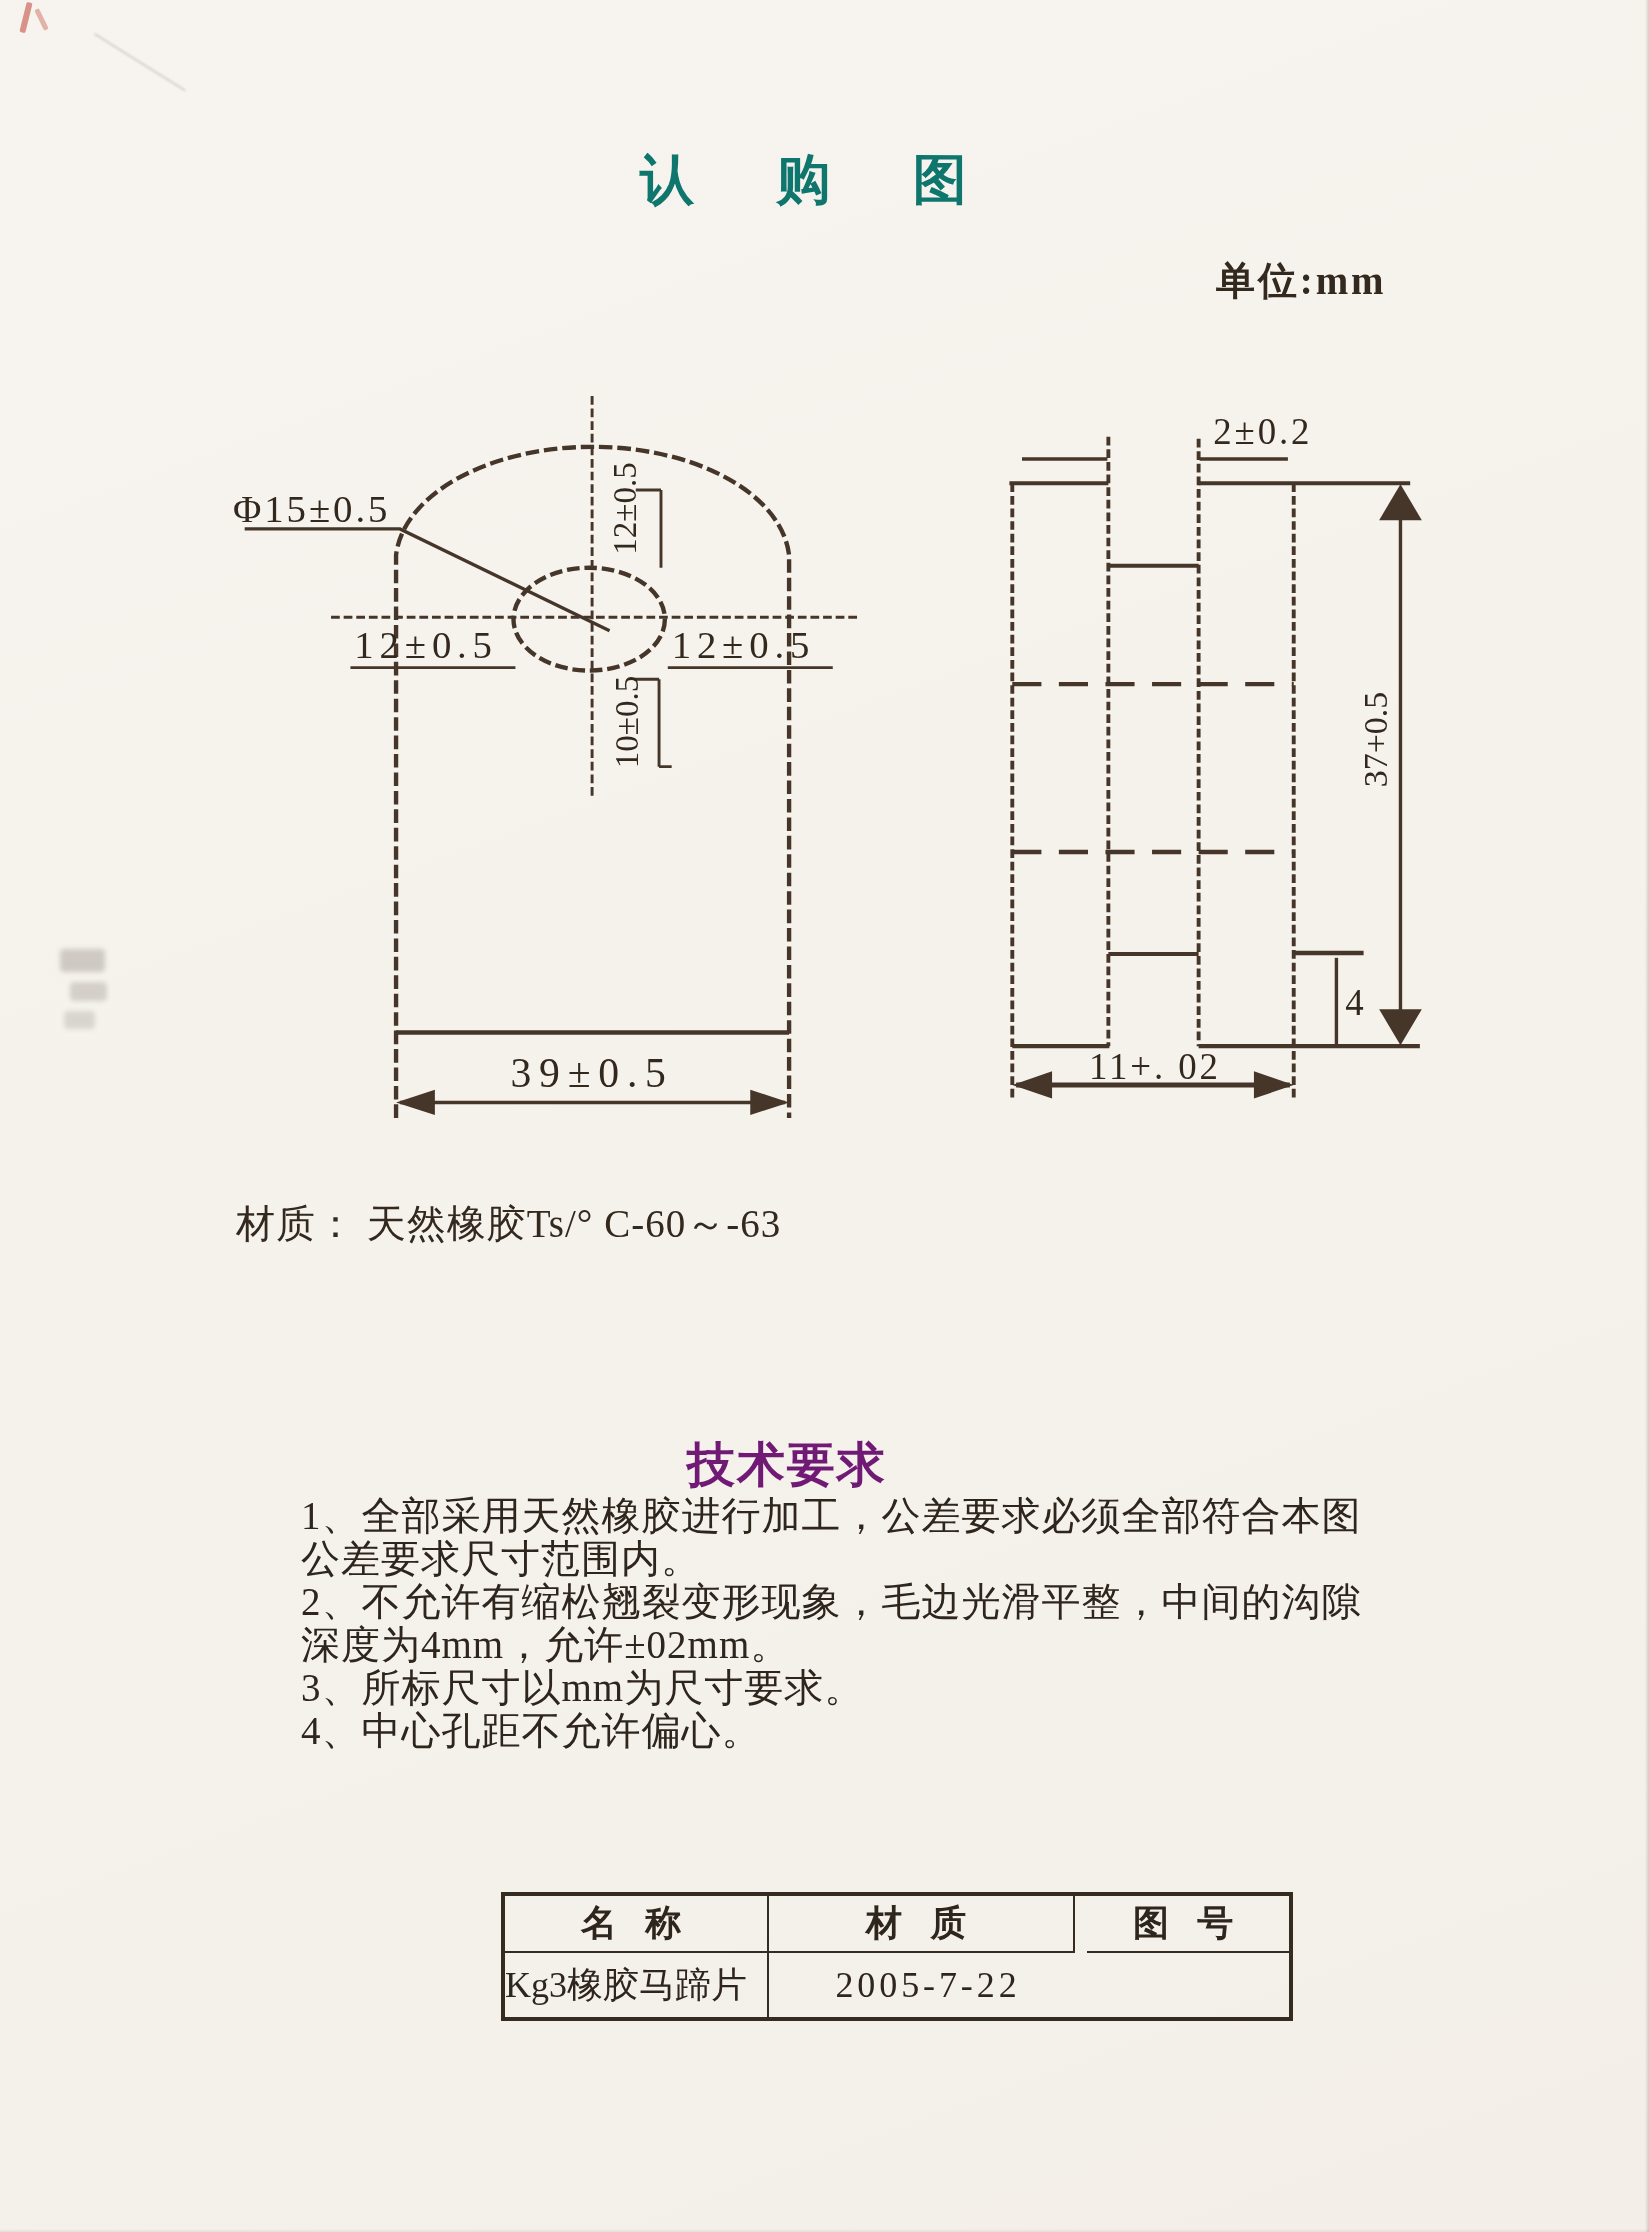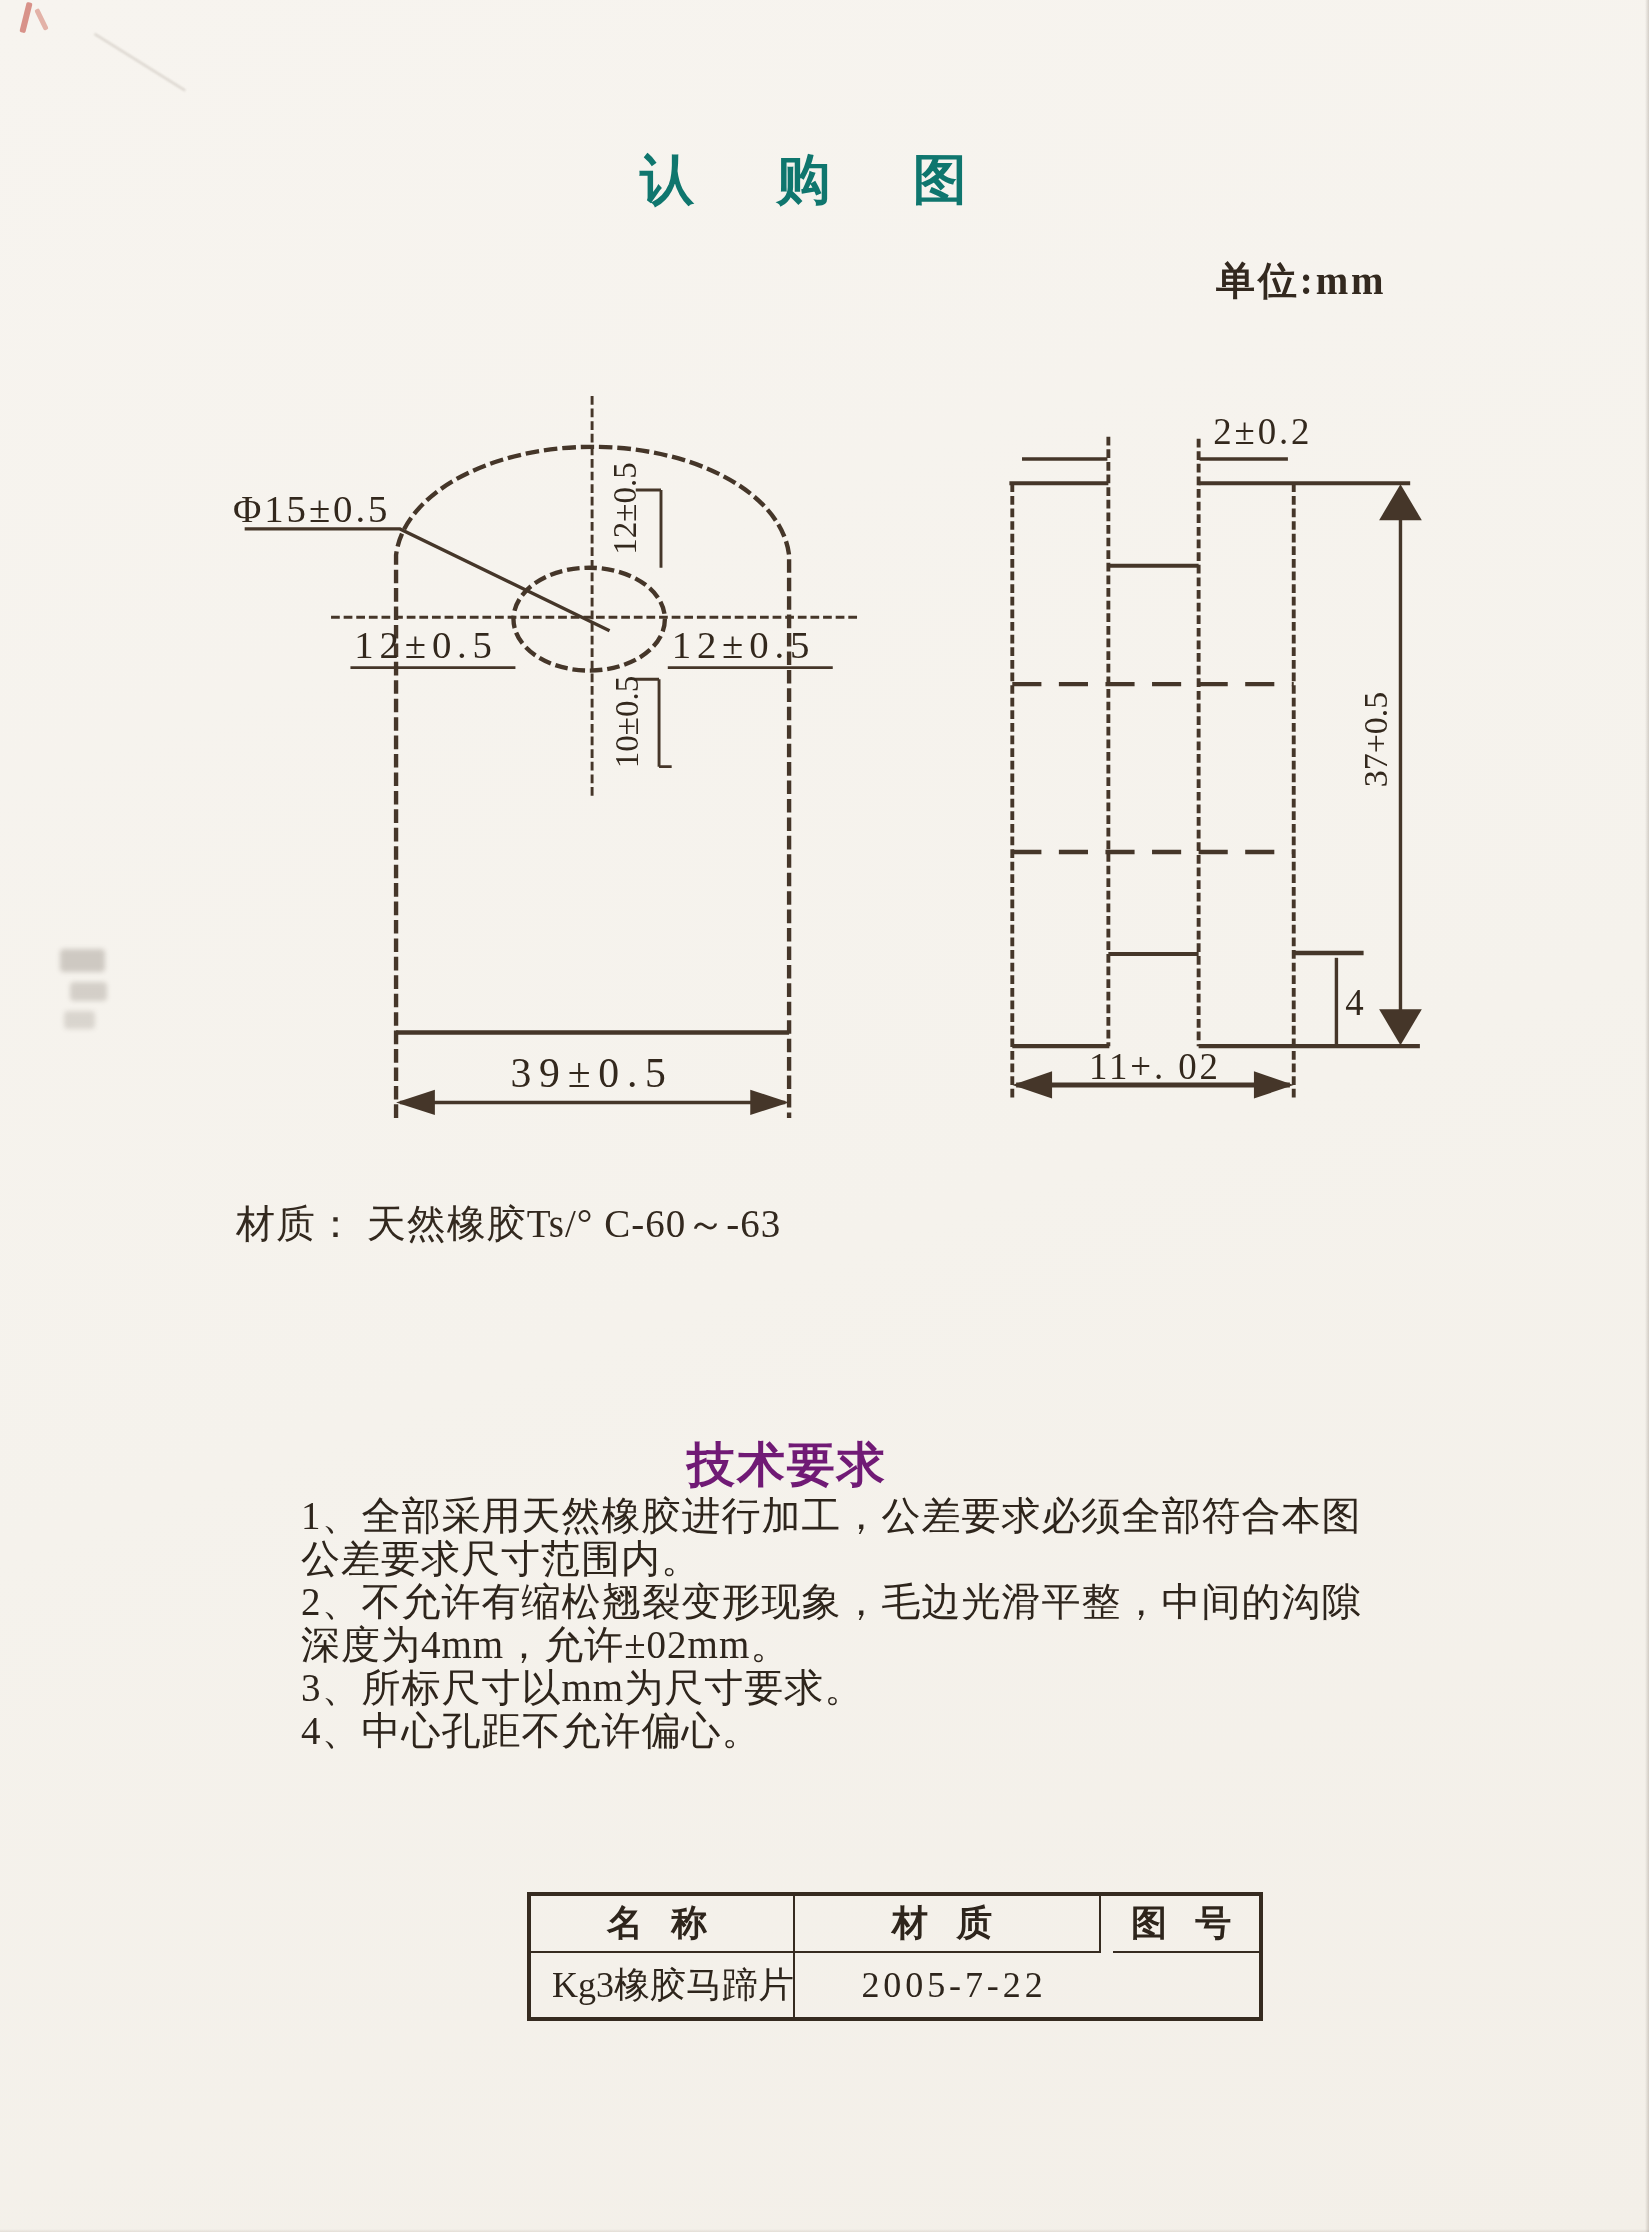--- a/index.html
+++ b/index.html
@@ -43,32 +43,32 @@
     color:#701a75;font-weight:600;white-space:nowrap;
   }
   .tech-lines{
     position:absolute;left:289px;top:1494px;width:1106px;
     font-size:39px;line-height:43px;color:#2e251c;letter-spacing:1px;margin-left:12px;
   }
   .tech-lines .tl{white-space:nowrap;}
 
   
   .title-block{
-    position:absolute;left:527px;top:1892px;width:736px;height:129px;
+    position:absolute;left:501px;top:1892px;width:792px;height:129px;
     border:4.9px solid #362b20;box-sizing:border-box;
     display:grid;grid-template-columns:264px 306px 1fr;grid-template-rows:57px 1fr;
     background:transparent;
   }
   .title-block .cell{
     border-right:2.9px solid #362b20;display:flex;align-items:center;justify-content:center;
     font-size:36px;color:#2e251c;box-sizing:border-box;white-space:nowrap;
   }
   .title-block .cell.last{border-right:none;margin-left:12px;}
   .title-block .head{border-bottom:2.9px solid #362b20;letter-spacing:9.7px;font-weight:600;}
-  .title-block .name-cell{justify-content:flex-start;padding-left:21px;letter-spacing:0px;}
+  .title-block .name-cell{justify-content:flex-start;padding-left:0;letter-spacing:0px;}
   .title-block .num-cell{letter-spacing:3.9px;}
 
   svg text{
     font-family:"Liberation Serif","DejaVu Serif",serif;
     fill:#33281d;
   }
 </style>
 </head>
 <body>
 

